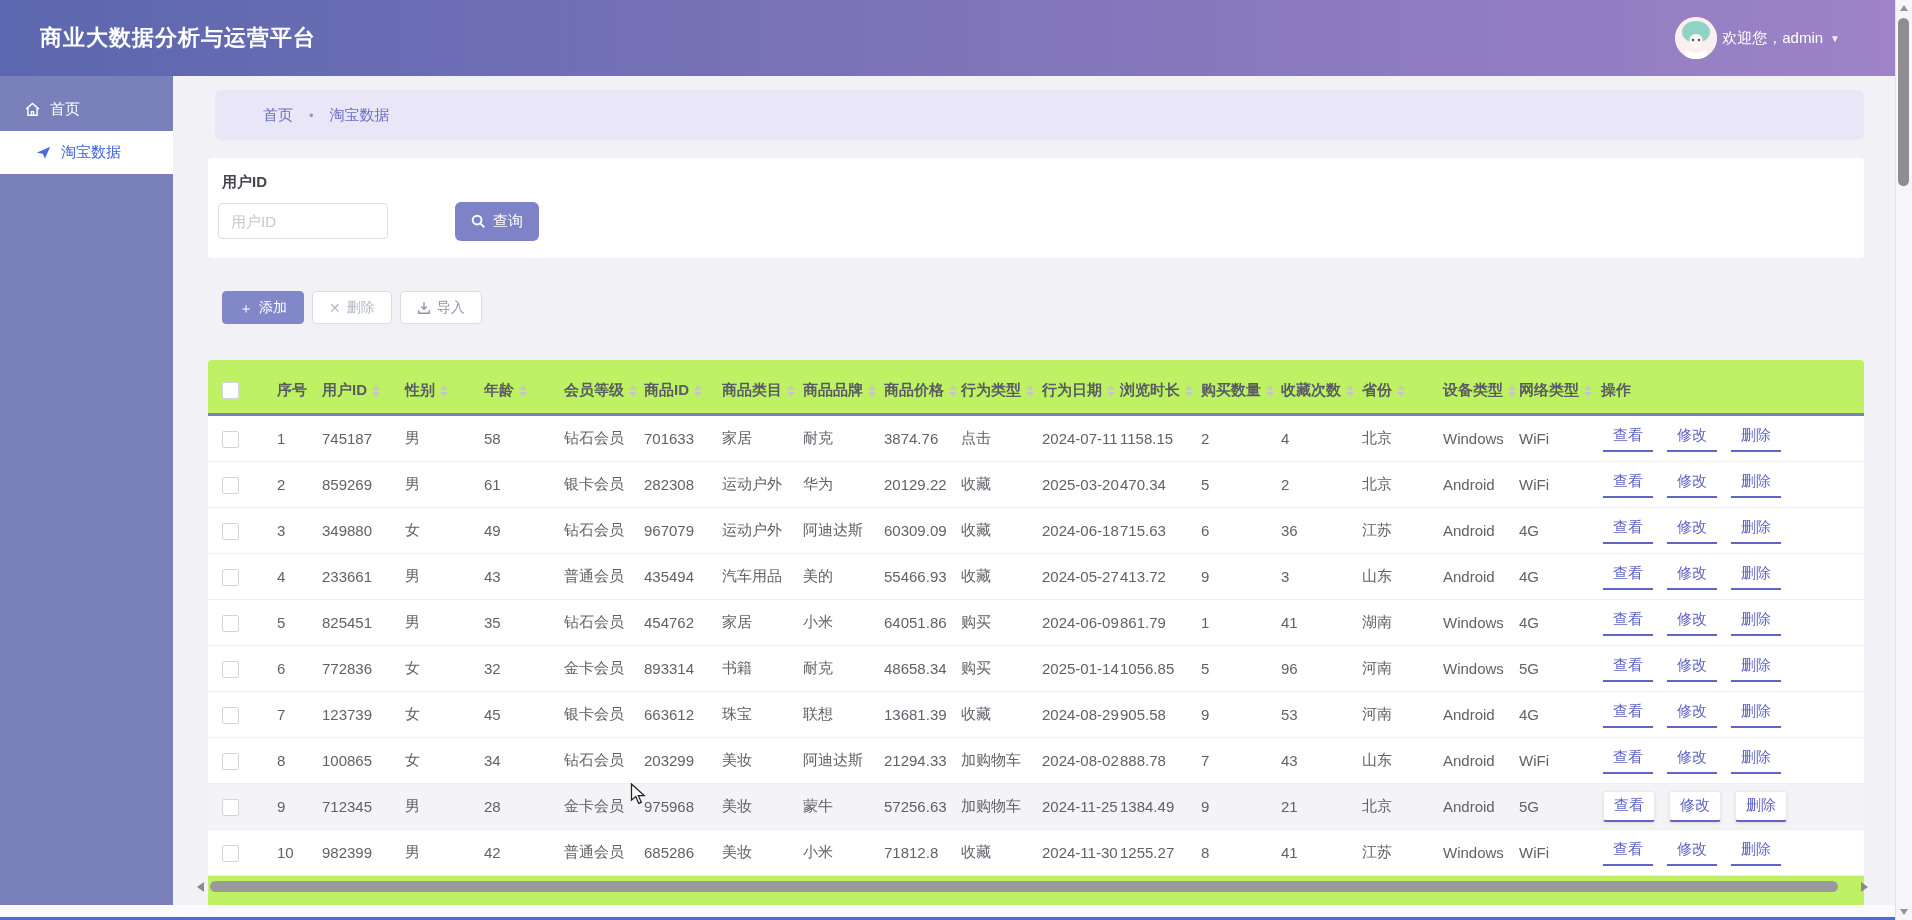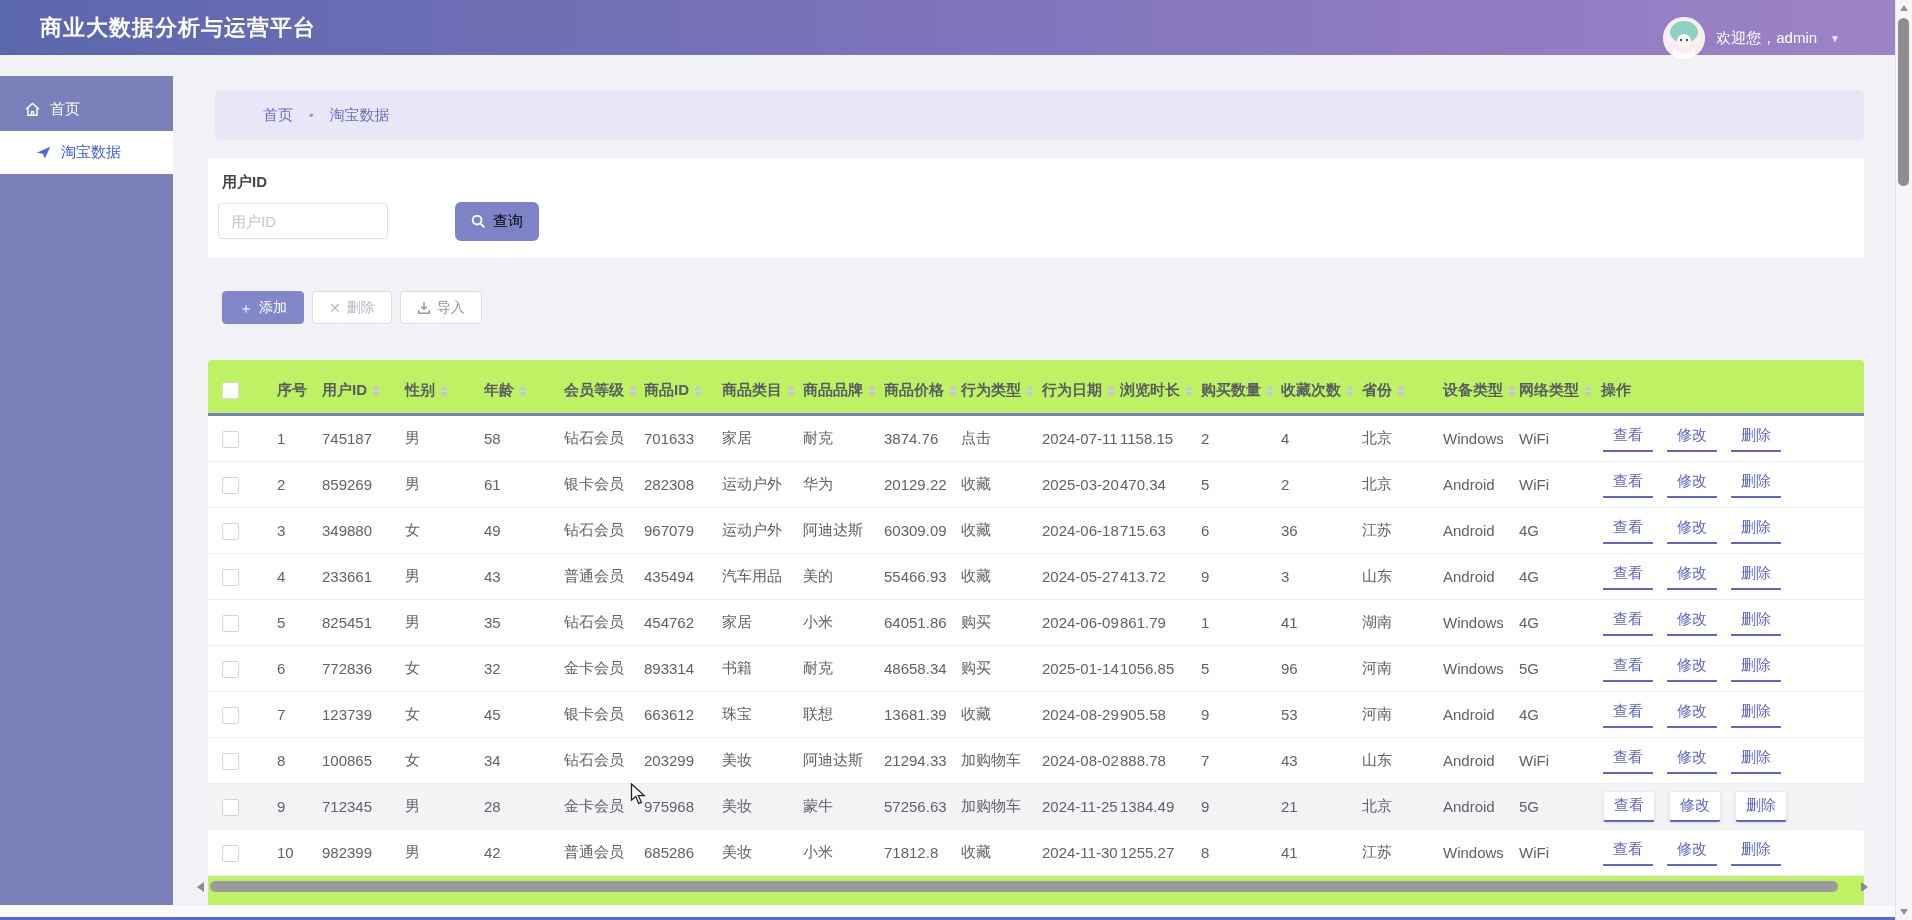--- a/index.html
+++ b/index.html
@@ -3,46 +3,46 @@
 <meta charset="utf-8">
 <style>
   * { margin:0; padding:0; box-sizing:content-box; }
   html,body { width:1912px; height:920px; }
   body {
     font-family:"Liberation Sans","DejaVu Sans",sans-serif;
     background:#f2f2f6; overflow:hidden; position:relative;
     color:#5f6268;
   }
   
-  .topbar { position:absolute; left:0; top:0; width:1912px; height:55px;
+  .topbar { position:absolute; left:0; top:0; width:1912px; height:76px;
     background:linear-gradient(90deg,#5b67ae 0%,#7f74ba 50%,#9e83c7 100%);
     display:flex; align-items:center; z-index:10; }
   .app-title { color:#fff; font-size:22px; font-weight:bold; margin-left:40px; letter-spacing:1px; }
-  .topbar-right { position:absolute; right:72px; top:0; height:76px; display:flex; align-items:center; gap:11px; }
+  .topbar-right { position:absolute; right:72px; top:0; height:76px; display:flex; align-items:center; gap:5px; }
   .avatar { width:42px; height:42px; border-radius:50%; overflow:hidden; background:#fbeef0; flex:none; }
   .welcome { color:#fff; font-size:15px; }
   .dd-caret { color:#f0ecfa; font-size:10px; margin-left:2px; }
   
   .sidebar { position:absolute; left:0; top:76px; width:173px; height:829px; background:#7a80b9; padding-top:12px; z-index:9; }
   .side-item { height:43px; display:flex; align-items:center; gap:9px; color:#fff; font-size:15px; padding-left:24px; cursor:pointer; }
   .side-item svg { width:17px; height:17px; flex:none; }
   .side-item.active { background:#ffffff; color:#3d5ede; padding-left:35px; }
   
   .breadcrumb { position:absolute; left:215px; top:90px; width:1649px; height:50px; background:#e9e6f7;
     border-radius:6px; display:flex; align-items:center; font-size:15px; color:#6a6fc4; z-index:2; }
   .bc-home { margin-left:48px; cursor:pointer; }
   .bc-sep { margin:0 16px; color:#9094cf; font-size:13px; }
   
   .search-card { position:absolute; left:208px; top:158px; width:1656px; height:100px; background:#fff; border-radius:4px; z-index:2; }
   .search-label { position:absolute; left:14px; top:15px; font-size:15px; font-weight:bold; color:#44464e; }
   .search-input { position:absolute; left:10px; top:45px; width:170px; height:36px; border:1px solid #dcdfe6; border-radius:4px;
     padding:0 12px; font-size:15px; color:#606266; box-sizing:border-box; outline:none; background:#fff; }
   .search-input::placeholder { color:#c3c7cf; }
   .query-btn { position:absolute; left:247px; top:44px; width:84px; height:39px; background:#7e83c8; border:none; border-radius:6px;
-    color:#000000; font-size:15px; display:flex; align-items:center; justify-content:center; gap:7px; cursor:pointer; }
+    color:#ffffff; font-size:15px; display:flex; align-items:center; justify-content:center; gap:7px; cursor:pointer; }
   
   .toolbar { position:absolute; left:222px; top:291px; display:flex; gap:8px; z-index:2; }
   .btn { height:33px; border-radius:4px; font-size:14px; display:inline-flex; align-items:center; justify-content:center;
     gap:6px; padding:0 16px; cursor:pointer; box-sizing:border-box; background:#fff; }
   .btn-add { background:#8287ca; border:1px solid #8287ca; color:#fff; }
   .btn-delete { border:1px solid #dadde4; color:#b3b8c6; }
   .btn-import { border:1px solid #dadde4; color:#8f94a6;font-family:Liberation Serif, serif; }
   .btn .ico { font-size:14px; line-height:1; }
   
   .table-card { position:absolute; left:208px; top:360px; width:1656px; height:540px; background:#bef264; border-radius:4px; padding-top:7px; z-index:2; }

